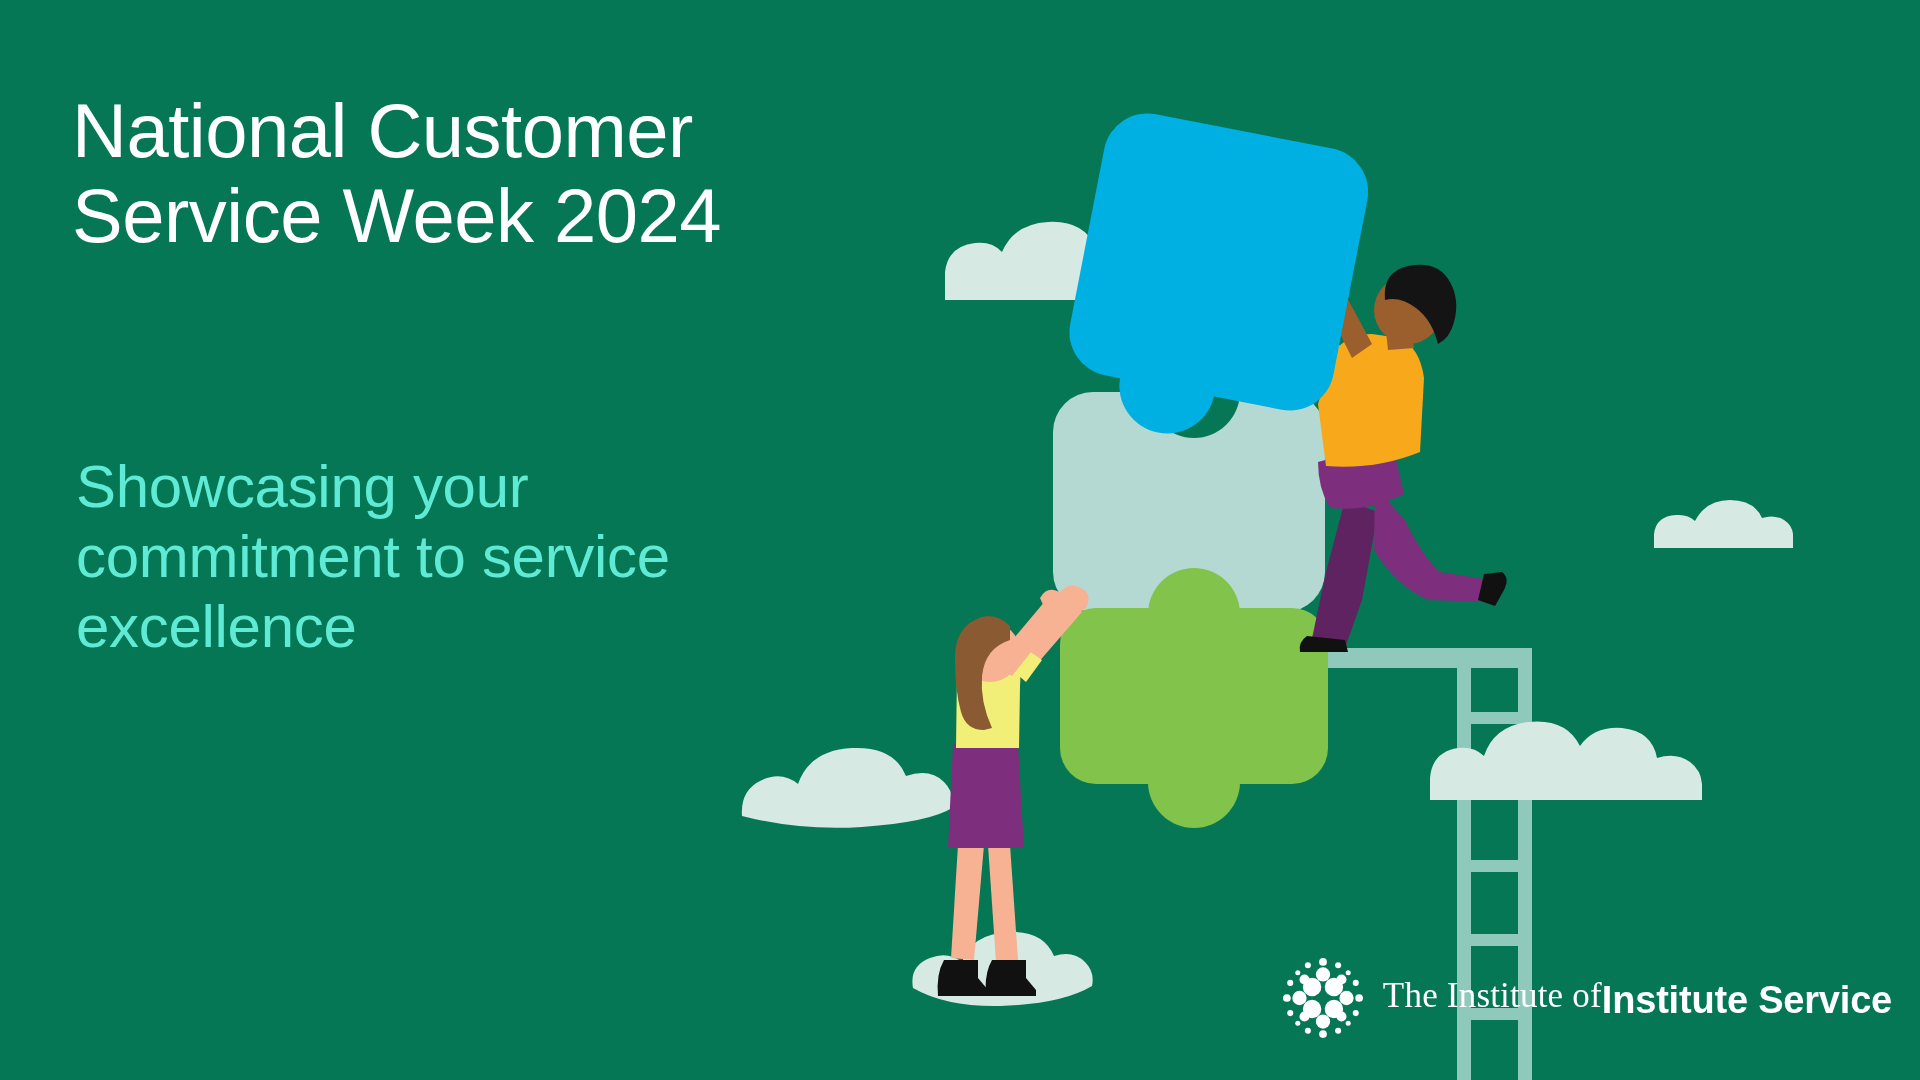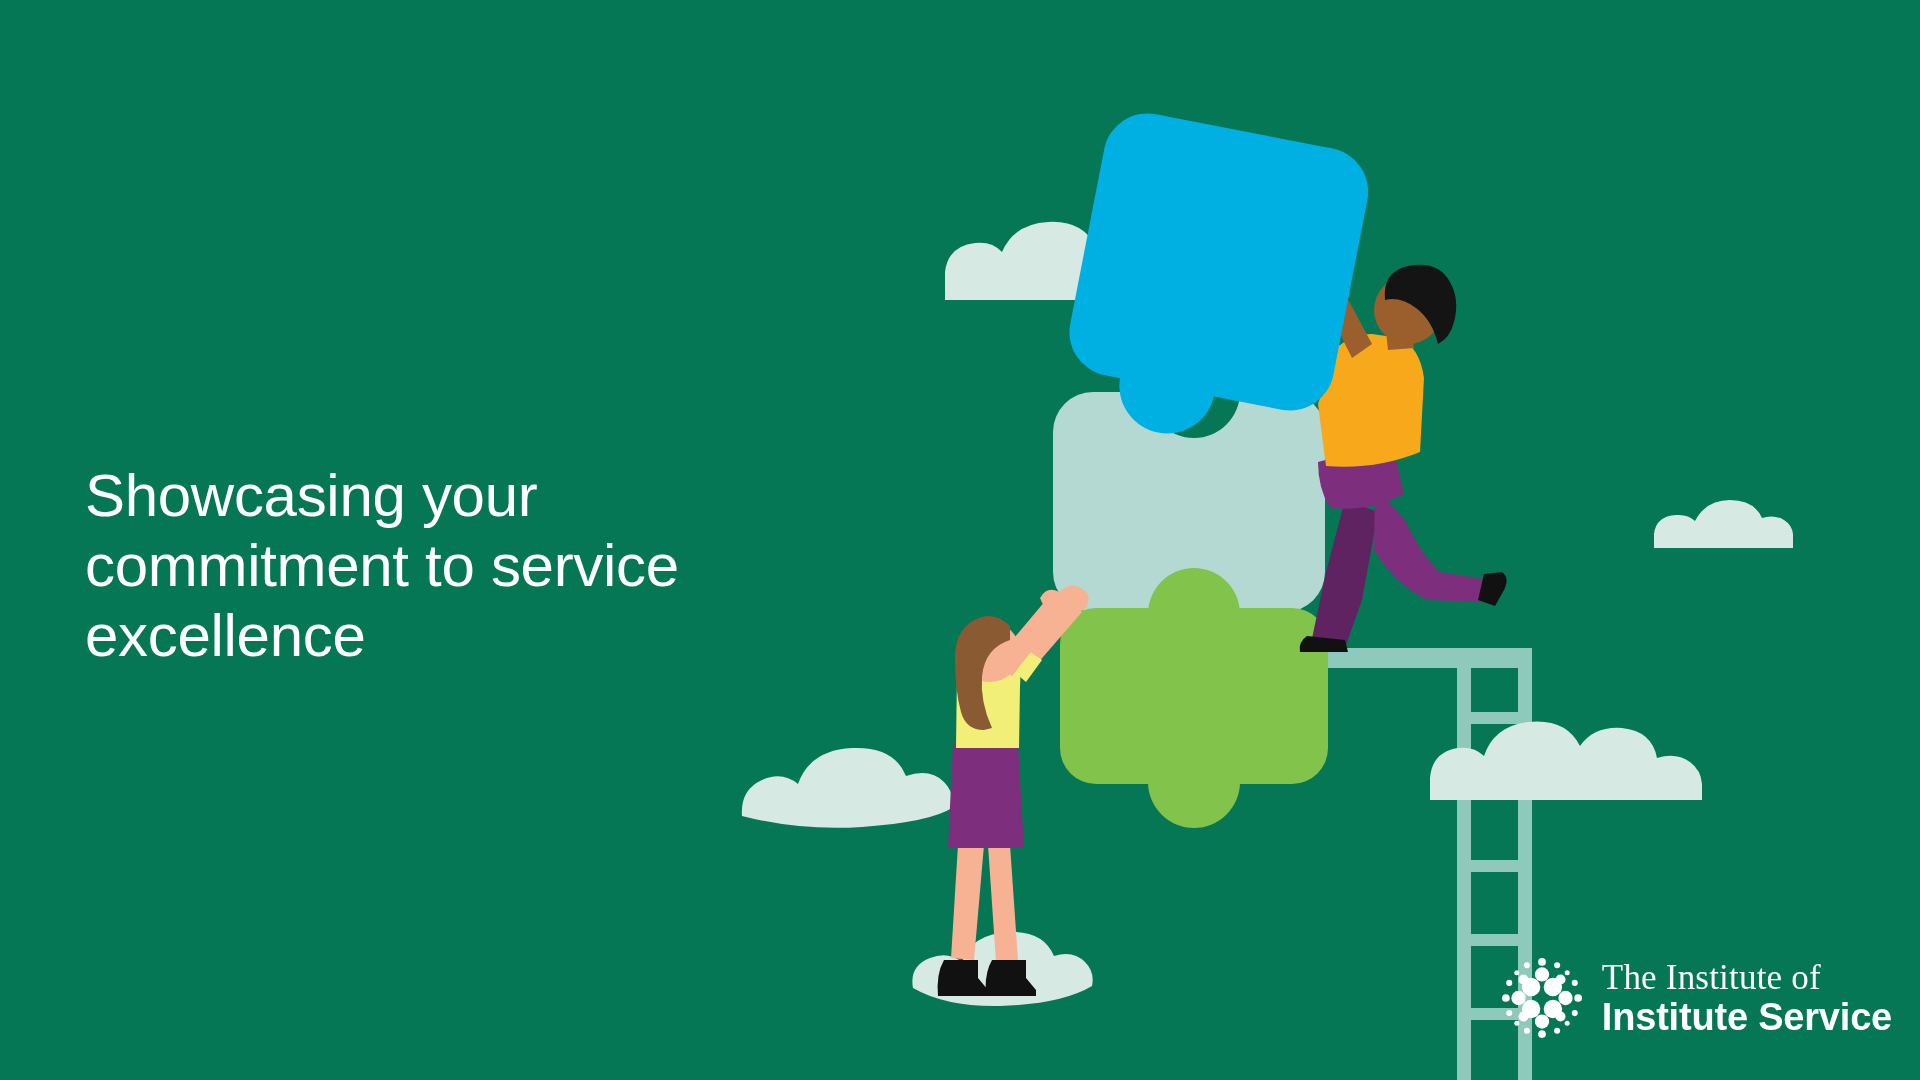--- a/index.html
+++ b/index.html
@@ -32,49 +32,49 @@
     font-weight: 400;
     letter-spacing: -0.5px;
     white-space: pre-line;
     margin: 0;
   }
   .subhead {
     position: absolute;
     left: 72px;
     top: 448px;
     width: 760px;
-    color: #ffffff;
+    color: #5eead4;
     font-family: "Liberation Sans", sans-serif;
     font-size: 60px;
     line-height: 1.17;
     font-weight: 400;
     letter-spacing: -0.3px;
     white-space: pre-line;
-    margin: 13px;
+    margin: 4px;
   }
   
   .illus {
     position: absolute;
     left: 0; top: 0;
     width: 1920px;
     height: 1080px;
   }
   
   .logo {
     position: absolute;
     right: 28px;
     bottom: 40px;
     display: flex;
     align-items: center;
     gap: 18px;
   }
   .logo-mark { width: 84px; height: 84px; display:block; }
   .logo-text {
     display: flex;
-    flex-direction: column;
+    flex-direction: row;
     justify-content: space-between;
     line-height: 1.0;
   }
   .logo-line1 {
     color: #ffffff;
     font-family: "Liberation Serif", serif;
     font-size: 35px;
     font-weight: 400;
     letter-spacing: 0.2px;
   }
@@ -214,20 +214,24 @@
       </g>
 
       <g transform="rotate(11 1215 250)">
         <circle cx="1194" cy="392" r="48" fill="#00b0e3"></circle>
         <rect x="1087" y="128" width="268" height="266" rx="44" fill="#00b0e3"></rect>
       </g>
 
     </g>
   </svg>
 
+  <div class="text-block">
+    <h1 class="headline">National Customer
+Service Week 2024</h1>
+  </div>
 
   <div class="subhead">Showcasing your
 commitment to service
 excellence</div>
 
   <div class="logo">
     <svg class="logo-mark" viewBox="0 0 100 100">
       <g fill="#ffffff">
 
         <circle cx="37" cy="37" r="11"></circle>

